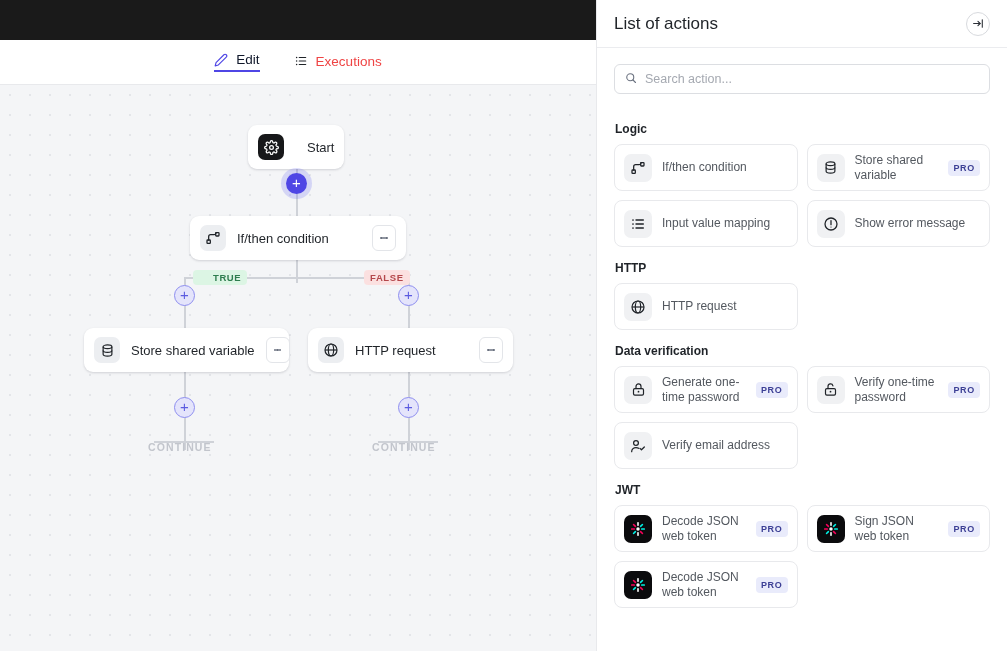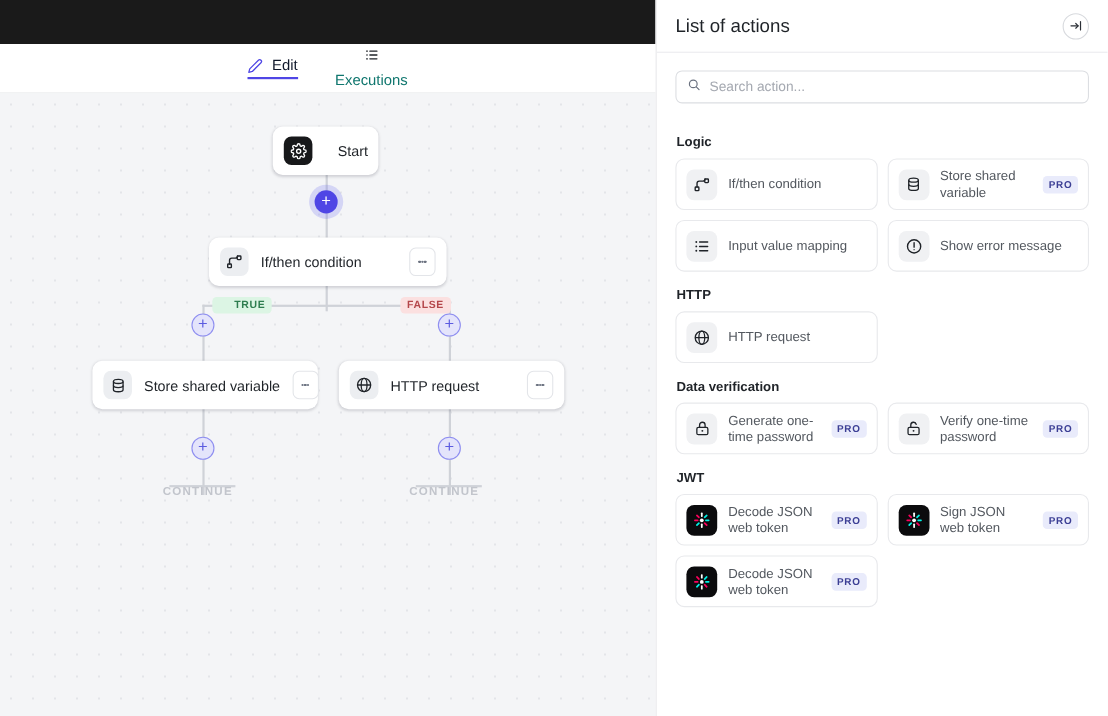--- a/index.html
+++ b/index.html
@@ -20,21 +20,21 @@
   }
 
   .tabbar {
     position: absolute; left:0; top:40px; width:596px; height:45px;
     background:#ffffff; border-bottom:1px solid #e8e9ec;
     display:flex; align-items:center; justify-content:center; gap:34px;
   }
   .tab { display:flex; align-items:center; gap:8px; font-size:13.5px; cursor:pointer;
          padding-bottom:2px; }
   .tab.active { color:#0f172a; border-bottom:2px solid #4f46e5; padding-bottom:3px; }
-  .tab.inactive { color:#0f766e;flex-direction:column; }
+  .tab.inactive { color:#ef4444; }
   .tab svg { display:block; }
 
   .canvas {
     position:absolute; left:0; top:85px; width:596px; height:566px;
     background-color:#f4f5f7;
     background-image: radial-gradient(circle, #e3e5e9 1px, transparent 1.2px);
     background-size: 20px 20px;
     overflow:hidden;
   }
 
@@ -171,21 +171,21 @@
 
       <div class="edge v" style="left:296px; top:68px; height:130px;"></div>
       <div class="edge h" style="left:184px; top:192px; width:226px;"></div>
       <div class="edge v" style="left:184px; top:192px; height:60px;"></div>
       <div class="edge v" style="left:408px; top:192px; height:60px;"></div>
       <div class="edge v" style="left:184px; top:285px; height:80px;"></div>
       <div class="edge v" style="left:408px; top:285px; height:80px;"></div>
       <div class="edge h" style="left:154px; top:356px; width:60px;"></div>
       <div class="edge h" style="left:378px; top:356px; width:60px;"></div>
 
-      <div class="node" style="left:248px; top:30px;gap:23px;">
+      <div class="node" style="left:248px; top:40px;gap:23px;">
         <span class="node-ico dark">
           <svg width="15" height="15" viewBox="0 0 24 24" fill="none" stroke="#ffffff" stroke-width="2">
             <circle cx="12" cy="12" r="3"></circle>
             <path d="M19.4 15a1.6 1.6 0 0 0 .3 1.8l.1.1a2 2 0 1 1-2.8 2.8l-.1-.1a1.6 1.6 0 0 0-1.8-.3 1.6 1.6 0 0 0-1 1.5V21a2 2 0 1 1-4 0v-.1A1.6 1.6 0 0 0 9 19.4a1.6 1.6 0 0 0-1.8.3l-.1.1a2 2 0 1 1-2.8-2.8l.1-.1a1.6 1.6 0 0 0 .3-1.8 1.6 1.6 0 0 0-1.5-1H3a2 2 0 1 1 0-4h.1A1.6 1.6 0 0 0 4.6 9a1.6 1.6 0 0 0-.3-1.8l-.1-.1a2 2 0 1 1 2.8-2.8l.1.1a1.6 1.6 0 0 0 1.8.3H9a1.6 1.6 0 0 0 1-1.5V3a2 2 0 1 1 4 0v.1a1.6 1.6 0 0 0 1 1.5 1.6 1.6 0 0 0 1.8-.3l.1-.1a2 2 0 1 1 2.8 2.8l-.1.1a1.6 1.6 0 0 0-.3 1.8V9a1.6 1.6 0 0 0 1.5 1H21a2 2 0 1 1 0 4h-.1a1.6 1.6 0 0 0-1.5 1Z"></path>
           </svg>
         </span>
         <span class="node-label">Start</span>
       </div>
 
       <div class="plus solid" style="left:286px; top:88px;">
@@ -371,20 +371,30 @@
                 <span class="card-ico">
                   <svg width="15" height="15" viewBox="0 0 24 24" fill="none" stroke="#1f2328" stroke-width="1.9" stroke-linecap="round">
                     <rect x="4" y="10.5" width="16" height="10.5" rx="2.2"></rect>
                     <path d="M8 10.5V7a4 4 0 0 1 7.9-.9"></path>
                     <circle cx="12" cy="15.5" r="1.4" fill="#1f2328" stroke="none"></circle>
                   </svg>
                 </span>
                 <span class="card-label">Verify one-time password</span>
                 <span class="pro">PRO</span>
               </div>
+              <div class="card">
+                <span class="card-ico">
+                  <svg width="16" height="16" viewBox="0 0 24 24" fill="none" stroke="#1f2328" stroke-width="1.9" stroke-linecap="round" stroke-linejoin="round">
+                    <circle cx="9" cy="7.5" r="3.6"></circle>
+                    <path d="M2.5 20.5c0-3.6 2.9-6.2 6.5-6.2 1.5 0 2.9.4 4 1.2"></path>
+                    <polyline points="15,15.5 17.2,17.7 21.5,13.4"></polyline>
+                  </svg>
+                </span>
+                <span class="card-label">Verify email address</span>
+              </div>
             </div>
           </div>
           <div class="sec">
             <div class="sec-title">JWT</div>
             <div class="grid">
               <div class="card">
                 <span class="card-ico jwt">
                   <svg width="20" height="20" viewBox="0 0 40 40">
                     <g transform="translate(20,20)">
                       <g fill="#ffffff">

